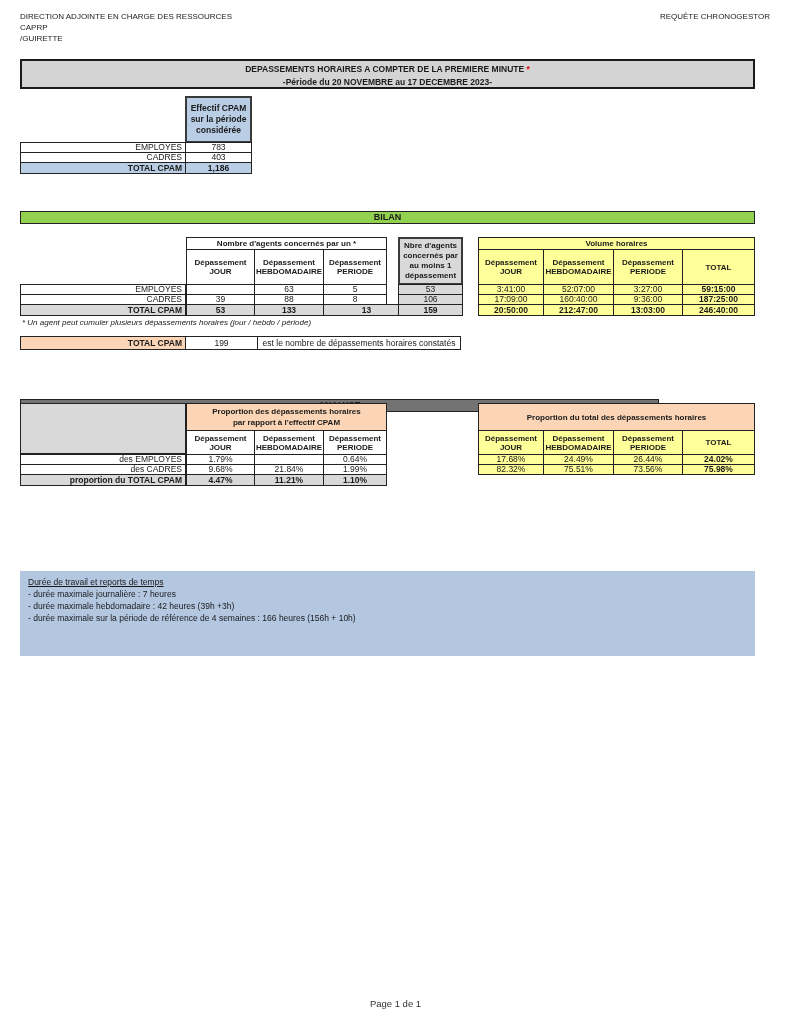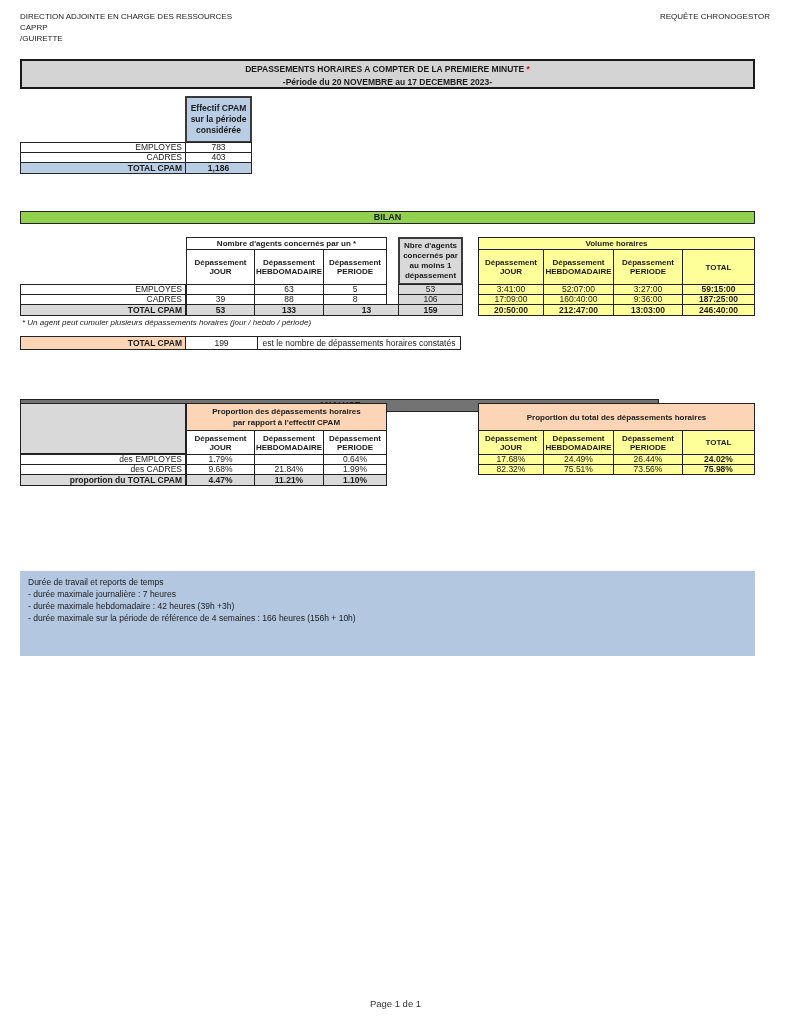--- a/index.html
+++ b/index.html
@@ -136,19 +136,19 @@
 <div class="cell yellow" style="left:543px;top:454px;width:71px;height:11px;">24.49%</div>
 <div class="cell yellow" style="left:613px;top:454px;width:70px;height:11px;">26.44%</div>
 <div class="cell yellow b" style="left:682px;top:454px;width:73px;height:11px;">24.02%</div>
 
 <div class="cell yellow" style="left:478px;top:464px;width:66px;height:11px;">82.32%</div>
 <div class="cell yellow" style="left:543px;top:464px;width:71px;height:11px;">75.51%</div>
 <div class="cell yellow" style="left:613px;top:464px;width:70px;height:11px;">73.56%</div>
 <div class="cell yellow b" style="left:682px;top:464px;width:73px;height:11px;">75.98%</div>
 
 <div class="abs" style="left:20px;top:571px;width:735px;height:85px;background:#b3c7e1;padding:5px 8px;font-size:8.5px;line-height:12px;">
-  <div style="">Durée de travail et reports de temps</div>
+  <div style="text-decoration:underline;">Durée de travail et reports de temps</div>
   <div>- durée maximale journalière : 7 heures</div>
   <div>- durée maximale hebdomadaire : 42 heures (39h +3h)</div>
   <div>- durée maximale sur la période de référence de 4 semaines : 166 heures (156h + 10h)</div>
 </div>
 
 <div class="abs" style="left:0;right:0;top:998px;text-align:center;font-size:9.5px;color:#333;">Page 1 de 1</div>
 
 </body></html>

